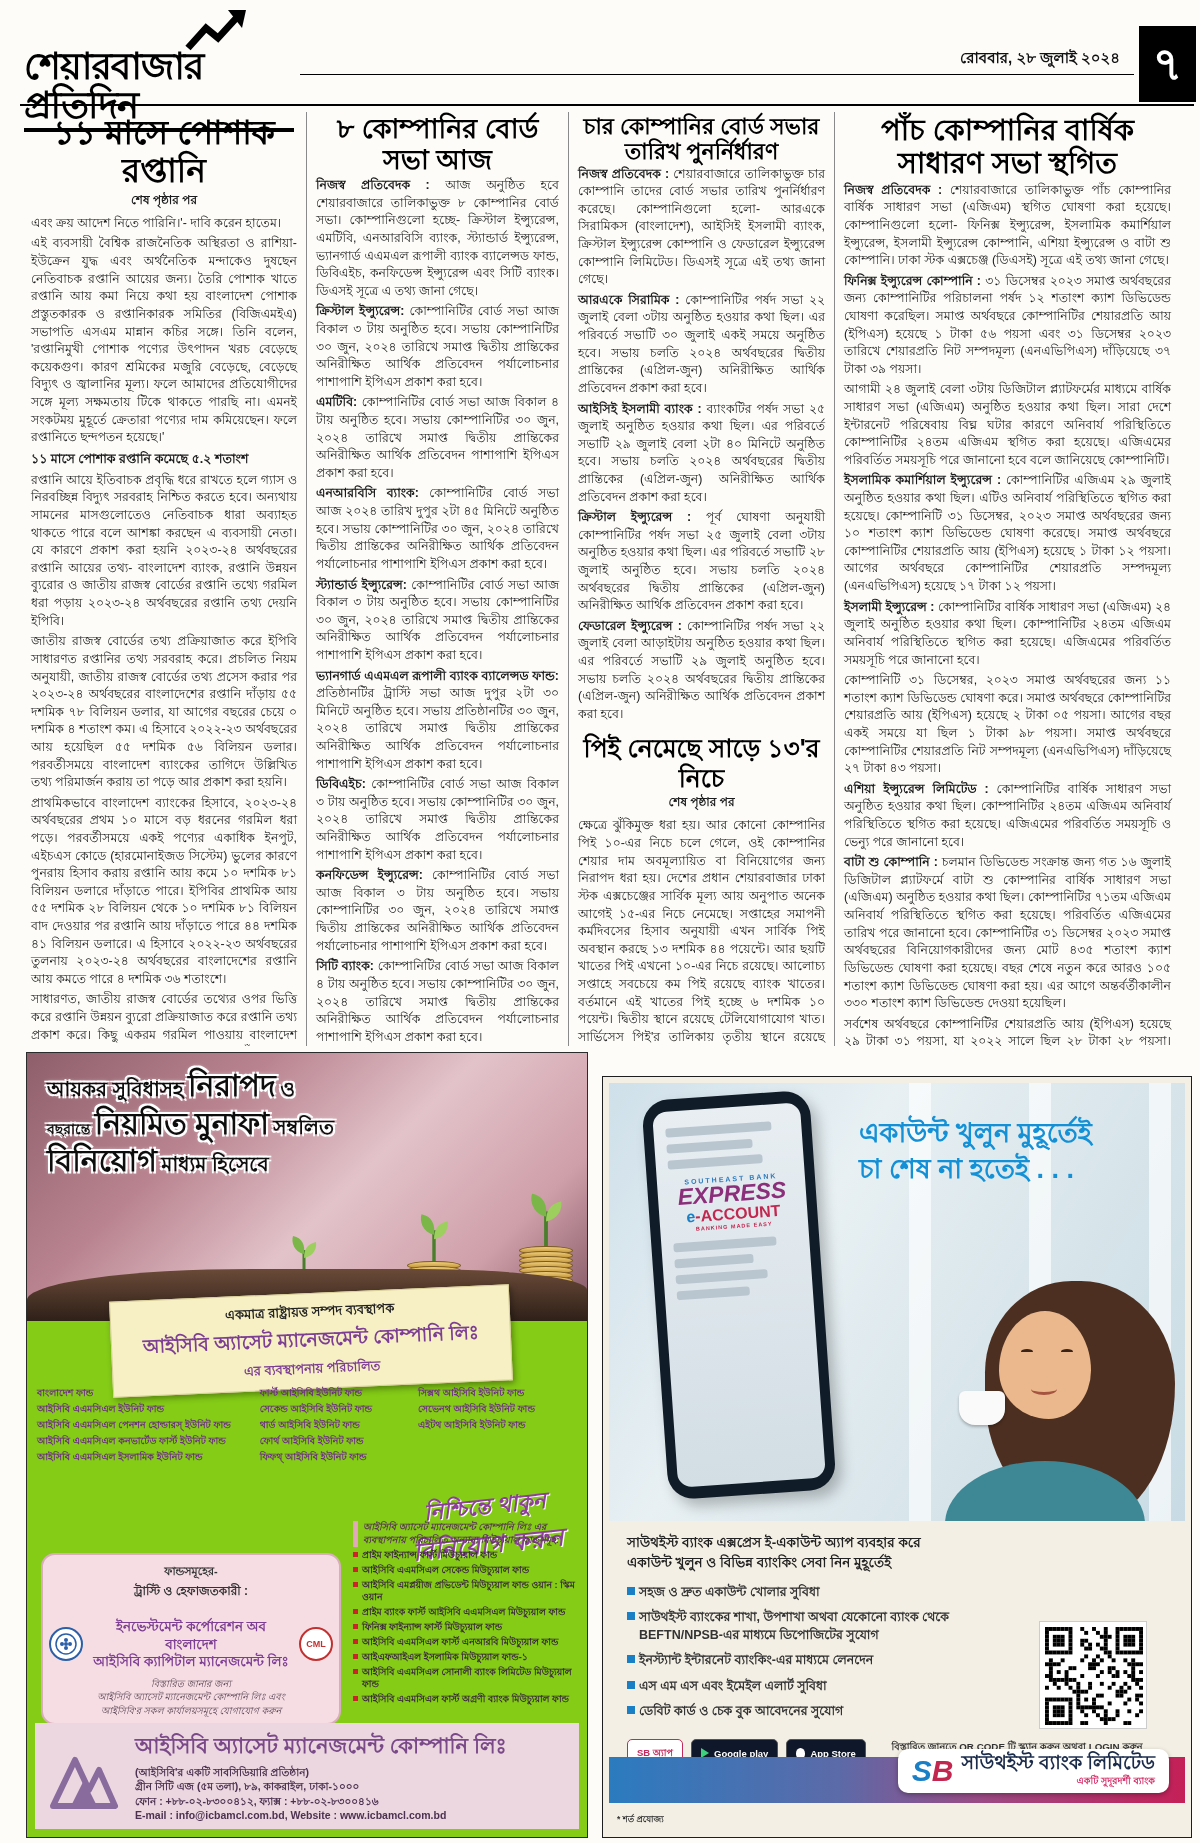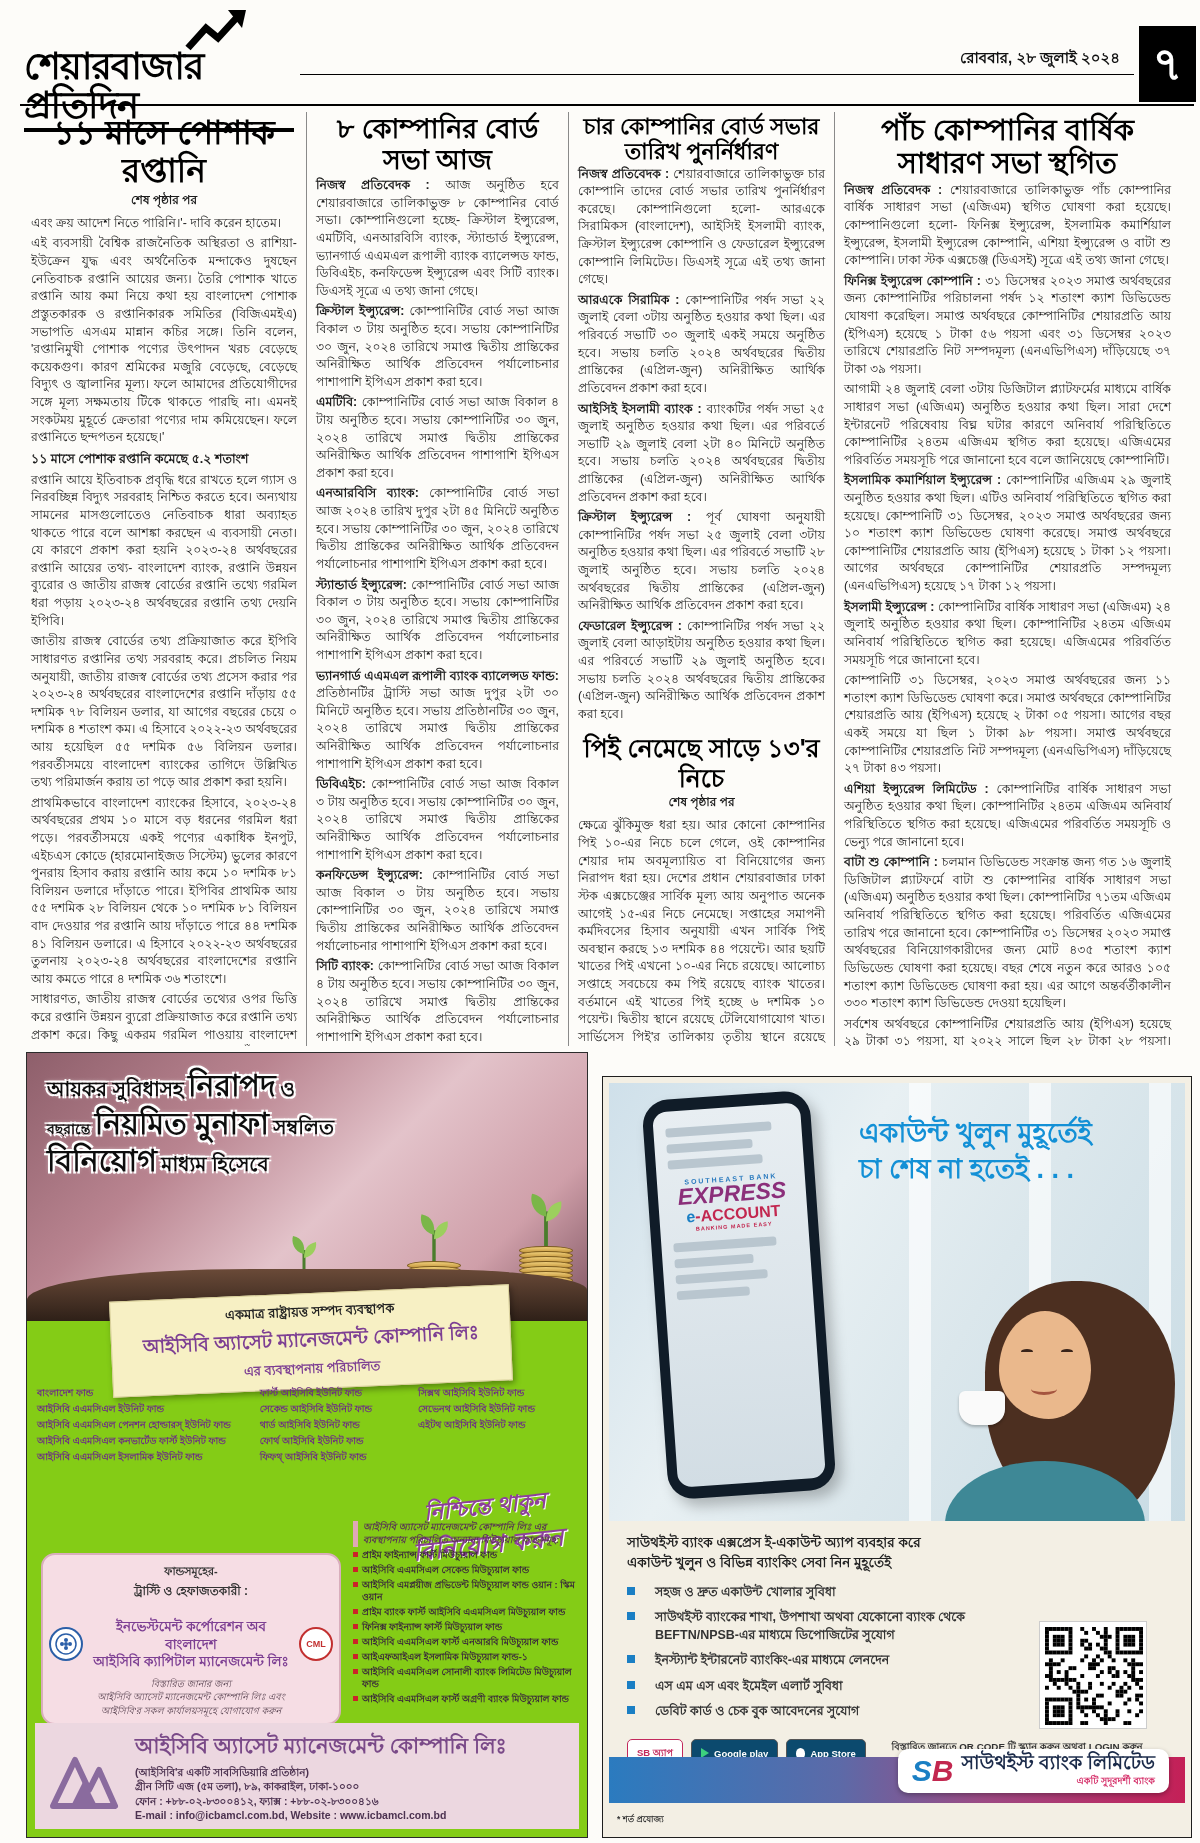--- a/index.html
+++ b/index.html
@@ -98,29 +98,29 @@
      border-radius:50% 50% 46% 54%/55% 55% 45% 45%;}
   .eye{position:absolute;width:12px;height:5px;border-top:3px solid #3a241a;border-radius:50%;}
   .smile{position:absolute;width:26px;height:12px;border-bottom:3px solid #a5553f;border-radius:50%;}
   .torso{position:absolute;right:40px;bottom:0;width:200px;height:70px;background:#3e8896;
      border-radius:50% 50% 0 0/90% 90% 0 0;}
   .cup{position:absolute;right:180px;top:120px;width:46px;height:34px;background:#fafafa;
      border-radius:6px 6px 16px 16px;box-shadow:0 2px 3px rgba(0,0,0,.25);}
   .sb-body{position:absolute;left:24px;top:456px;right:16px;}
   .sb-intro{font-size:13.5px;font-weight:bold;color:#222;line-height:1.5;margin-bottom:10px;}
   .sb-bullets{display:flex;flex-direction:column;gap:8px;width:360px;}
-  .sb-b{display:flex;gap:20px;font-size:12.5px;font-weight:bold;color:#333;line-height:1.4;}
+  .sb-b{display:flex;gap:4px;font-size:12.5px;font-weight:bold;color:#333;line-height:1.4;}
   .sb-b .blt{width:8px;height:8px;background:#1a7fc4;margin-top:3px;flex:0 0 auto;}
   .qr-wrap{position:absolute;right:28px;top:88px;width:108px;height:108px;background:#fff;padding:5px;border:1px solid #ccc;}
   .qr-caption{position:absolute;right:8px;top:206px;width:300px;text-align:center;}
   .qr-c1{font-size:9.8px;font-weight:bold;color:#333;}
   .qr-c2{font-size:10.5px;font-weight:bold;color:#1a5e8e;}
   .badges{position:absolute;left:0px;top:206px;display:flex;gap:8px;align-items:center;}
   .badge{height:28px;border-radius:5px;display:flex;align-items:center;gap:5px;padding:0 9px;font-size:9.5px;font-weight:bold;}
-  .badge.dark{background:#0c4a6e;color:#fff;border:1px solid #555;}
+  .badge.dark{background:#0f172a;color:#fff;border:1px solid #555;}
   .badge.sb{background:#fff;color:#c2295c;border:1.5px solid #c2295c;}
   .tri{width:0;height:0;border-left:8px solid #3dd17e;border-top:5px solid transparent;border-bottom:5px solid transparent;}
   .apl{width:9px;height:11px;background:#fff;border-radius:50% 50% 45% 45%;}
   .sb-band{position:absolute;left:6px;right:6px;bottom:34px;height:46px;
      background:linear-gradient(90deg,#2b7bbf 0%,#5c6aa8 40%,#9c4a84 65%,#c42057 100%);}
   .sb-band-box{position:absolute;right:16px;top:-8px;background:#fff;border-radius:10px;padding:4px 14px;
      display:flex;align-items:center;gap:8px;box-shadow:0 2px 5px rgba(0,0,0,.3);}
   .sb-mark{font-size:30px;font-weight:900;font-style:italic;color:#1a7fc4;line-height:1;}
   .sb-mark b{color:#c2274f;}
   .sb-name{font-size:19px;font-weight:900;color:#1b2b4a;line-height:1.1;}

